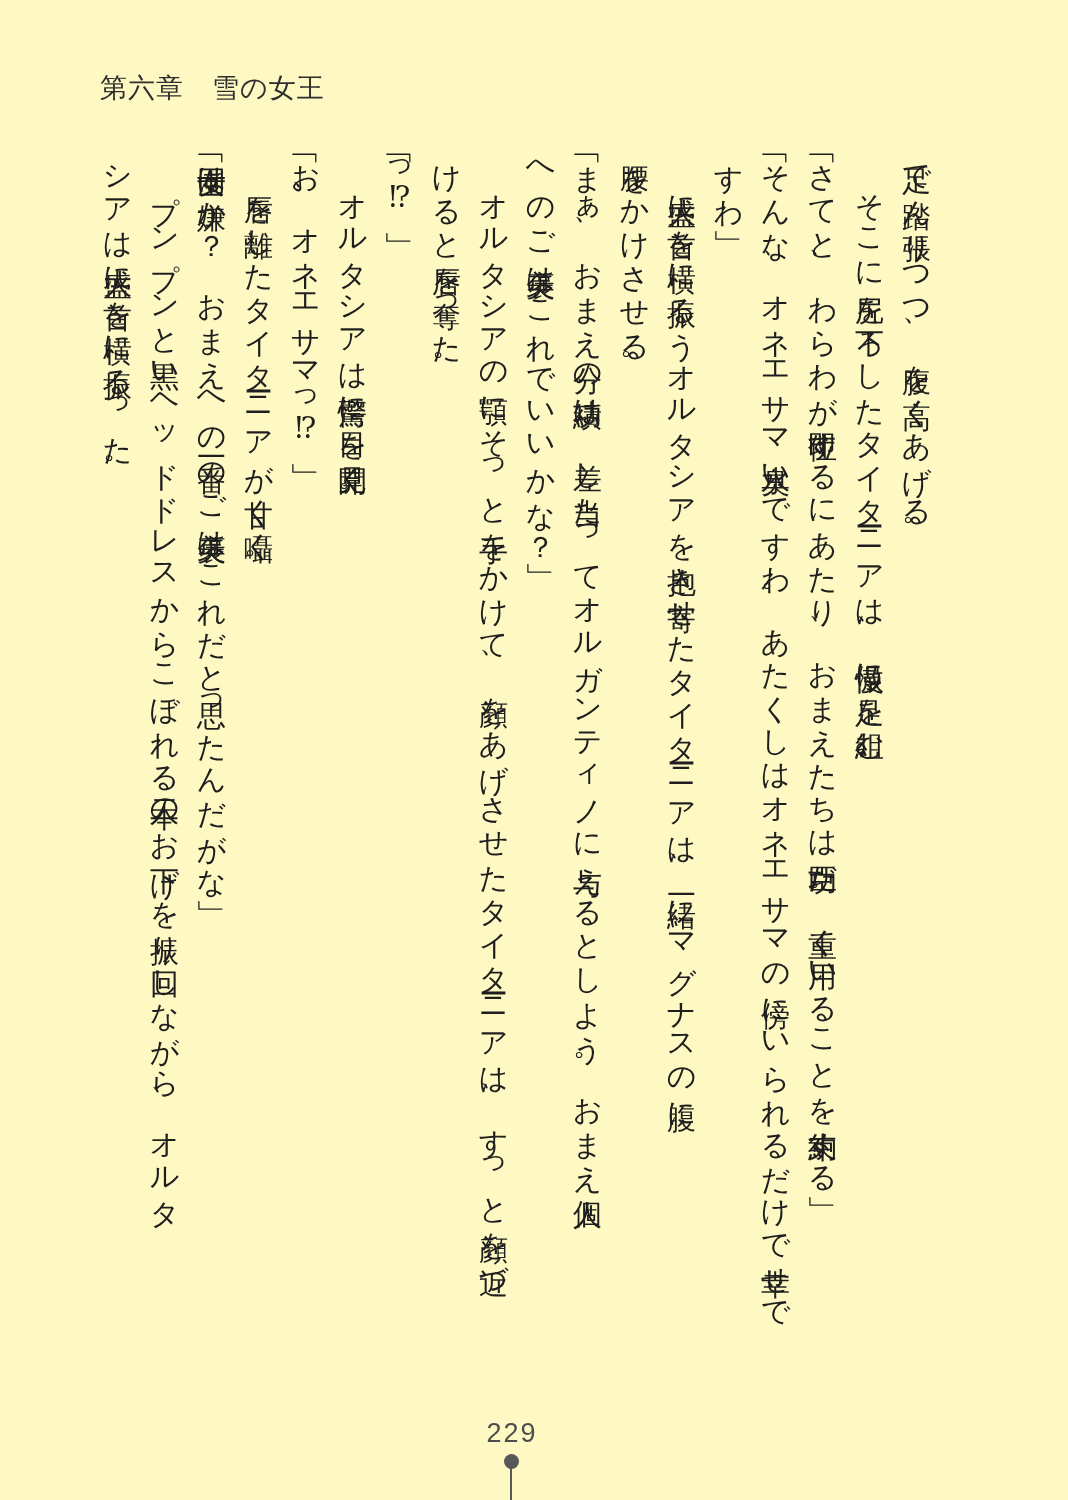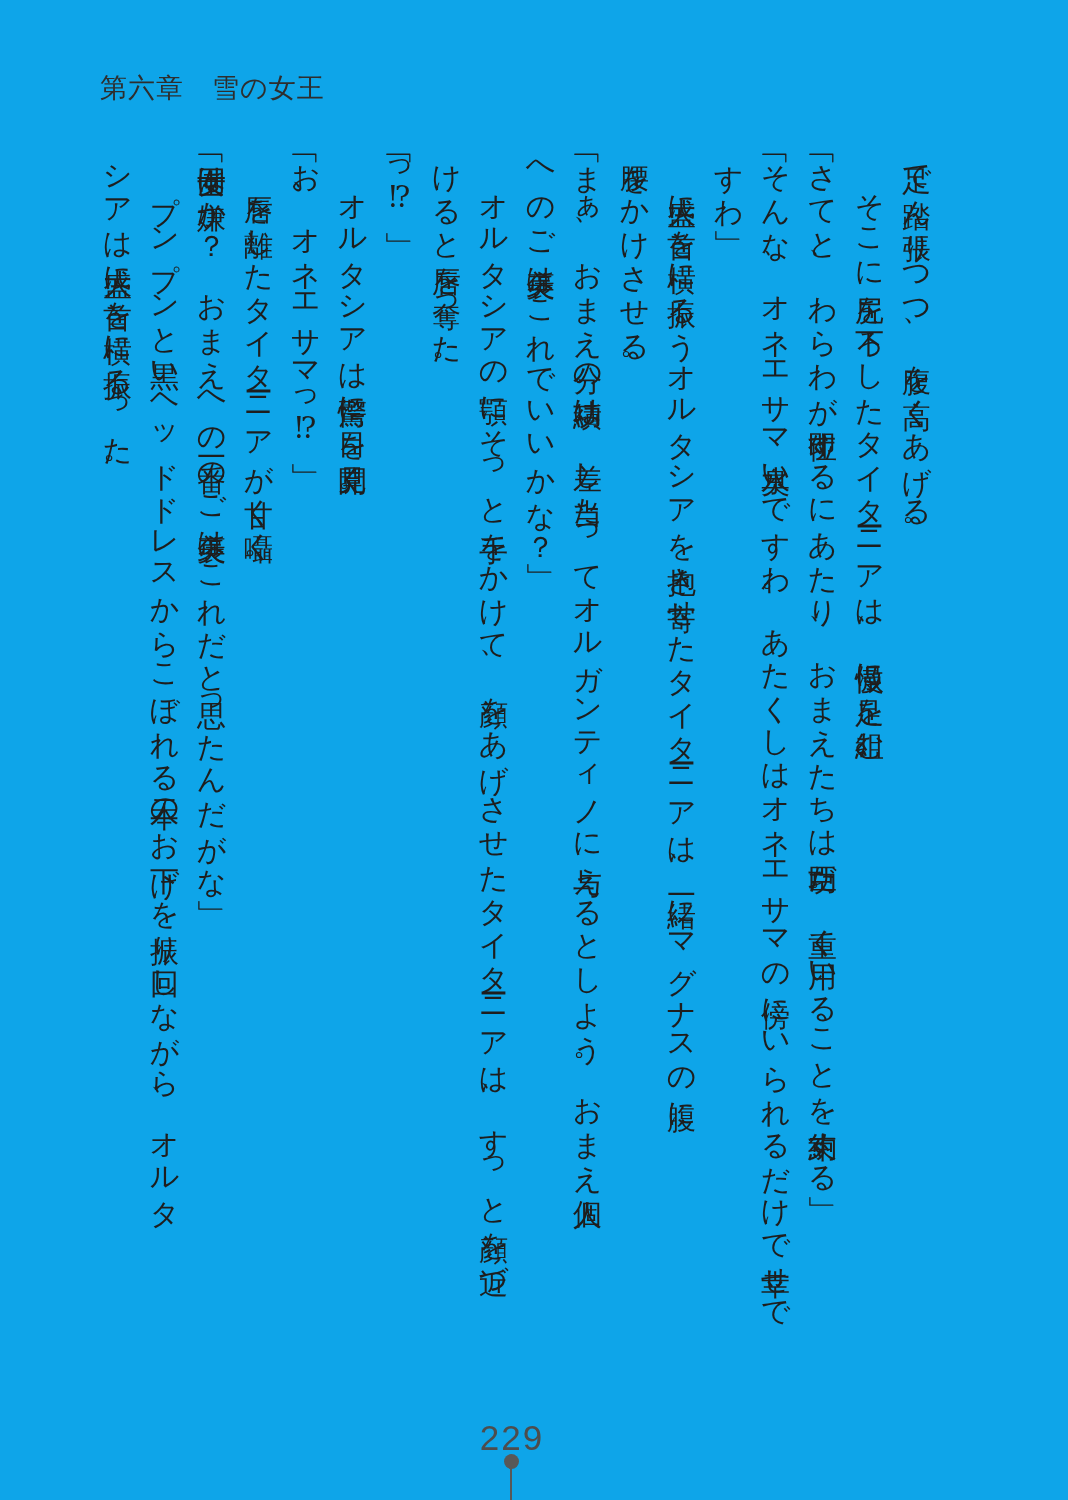--- a/index.html
+++ b/index.html
@@ -3,21 +3,21 @@
 <meta charset="utf-8">
 <style>
   html, body {
     margin: 0;
     padding: 0;
   }
   .page {
     position: relative;
     width: 1068px;
     height: 1500px;
-    background: #0ea5e9;
+    background: #fef9c3;
     overflow: hidden;
     font-family: "Liberation Serif", "DejaVu Serif", serif;
   }
   .running-head {
     position: absolute;
     left: 100px;
     top: 70px;
     font-size: 27px;
     letter-spacing: 1px;
     color: #2e2e2e;
@@ -40,21 +40,21 @@
     padding: 0;
   }
   .page-number {
     position: absolute;
     left: 466px;
     top: 1418px;
     width: 92px;
     text-align: center;
     font-family: "Liberation Sans", "DejaVu Sans", sans-serif;
     font-weight: 300;
-    font-size: 35px;
+    font-size: 27px;
     letter-spacing: 2px;
     color: #4d4d4d;
   }
   .ornament-dot {
     position: absolute;
     left: 504px;
     top: 1454px;
     width: 15px;
     height: 15px;
     border-radius: 50%;

